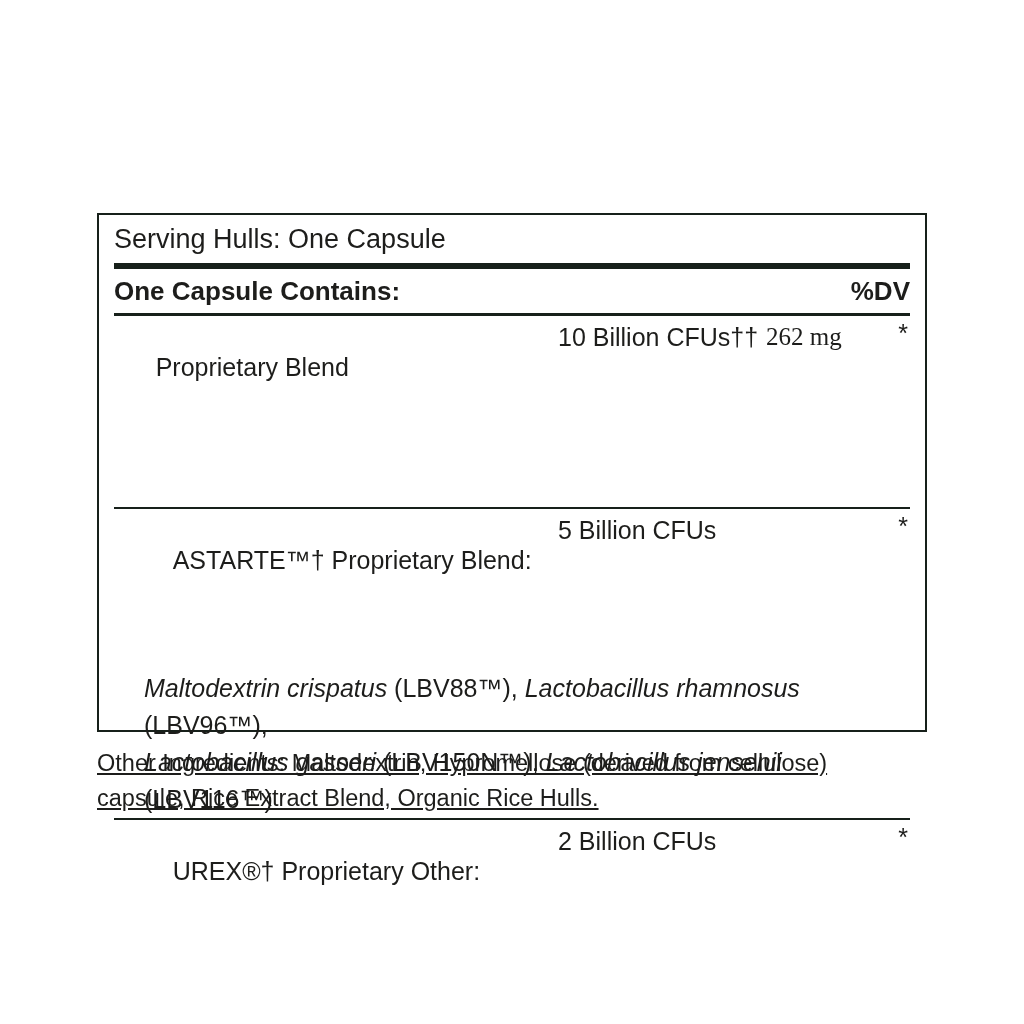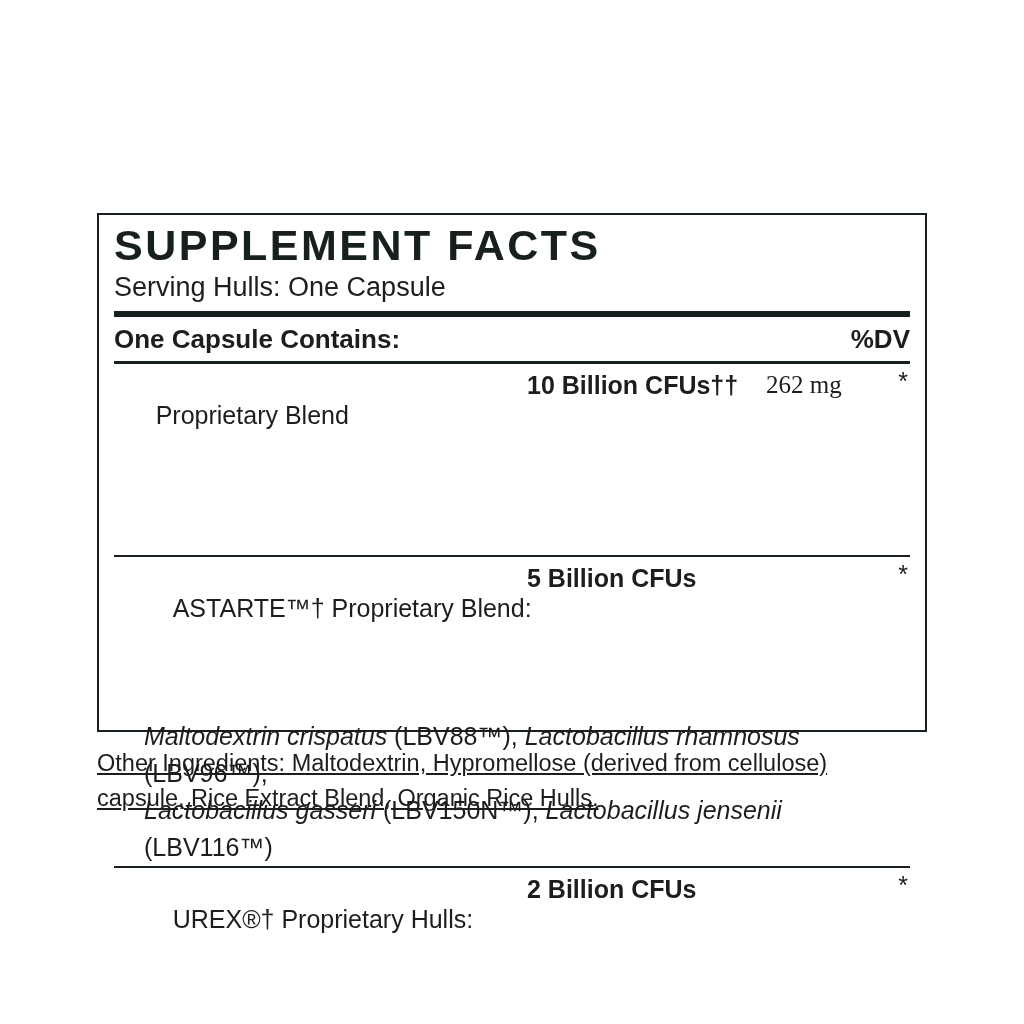--- a/index.html
+++ b/index.html
@@ -48,23 +48,22 @@
   .div2{height:2px;background:var(--accent);}
   .row{
     position:relative;
     font-size:25px;
     line-height:30px;
     padding:6px 0 5px 0;
     white-space:pre-wrap;
   }
   .row.indent{padding-left:17px;}
   .row .amount{
-    position:absolute;left:413px;top:6px;
+    position:absolute;left:444px;top:6px;
     white-space:nowrap;
-    font-weight:bold;
   }
   .row .weight{
     position:absolute;left:652px;top:6px;
     white-space:nowrap;
     font-family:Liberation Serif, serif;
   }
   .row .dv{
     position:absolute;right:2px;top:2px;
     font-size:25px;
   }
@@ -86,21 +85,20 @@
     text-decoration:underline;
   }
 </style>
 </head>
 <body>
 
 <div class="canvas">
 
   <div class="panel">
 
-    <div class="title">SUPPLEMENT FACTS</div>
     <div class="serving">Serving Hulls: One Capsule</div>
 
     <div class="bar top"></div>
 
     <div class="hdr">
       <span>One Capsule Contains:</span>
       <span>%DV</span>
     </div>
     <div class="div3"></div>
 
@@ -115,21 +113,21 @@
     <div class="row indent">
       <span>ASTARTE™† Proprietary Blend:</span>
       <span class="amount">5 Billion CFUs</span>
       <span class="dv">*</span>
     </div>
     <div class="sub"><span class="i">Maltodextrin crispatus</span><span> (LBV88™), </span><span class="i">Lactobacillus rhamnosus</span><span> (LBV96™),</span></div>
     <div class="sub"><span class="i">Lactobacillus gasseri</span><span> (LBV150N™), </span><span class="i">Lactobacillus jensenii</span><span>  (LBV116™)</span></div>
     <div class="div2"></div>
 
     <div class="row indent">
-      <span>UREX®† Proprietary Hulls:</span>
+      <span>UREX®† Proprietary Other:</span>
       <span class="amount">2 Billion CFUs</span>
       <span class="dv">*</span>
     </div>
 
   </div>
 
   <p class="other">Other Ingredients: Maltodextrin, Hypromellose (derived from cellulose) capsule, Rice Extract Blend, Organic Rice Hulls.</p>
 
 </div>
 

